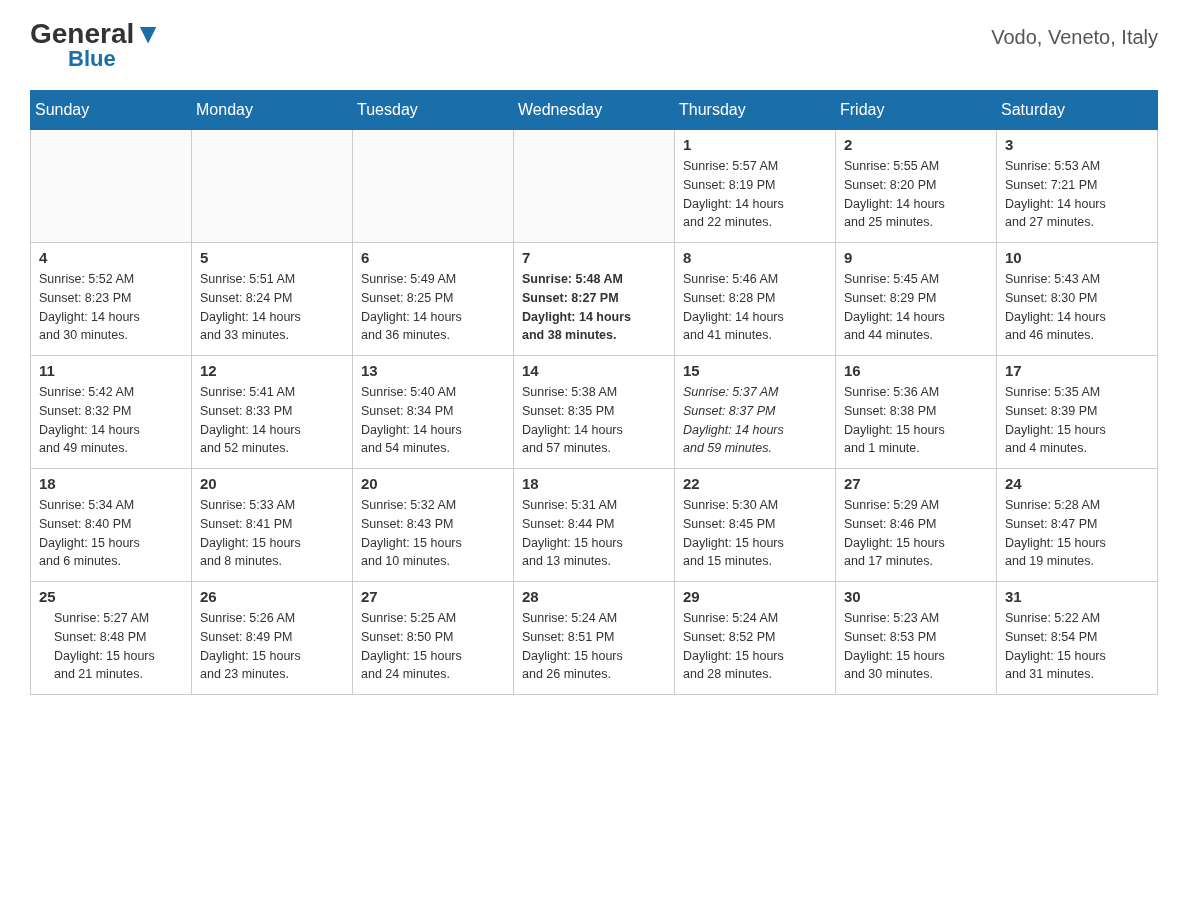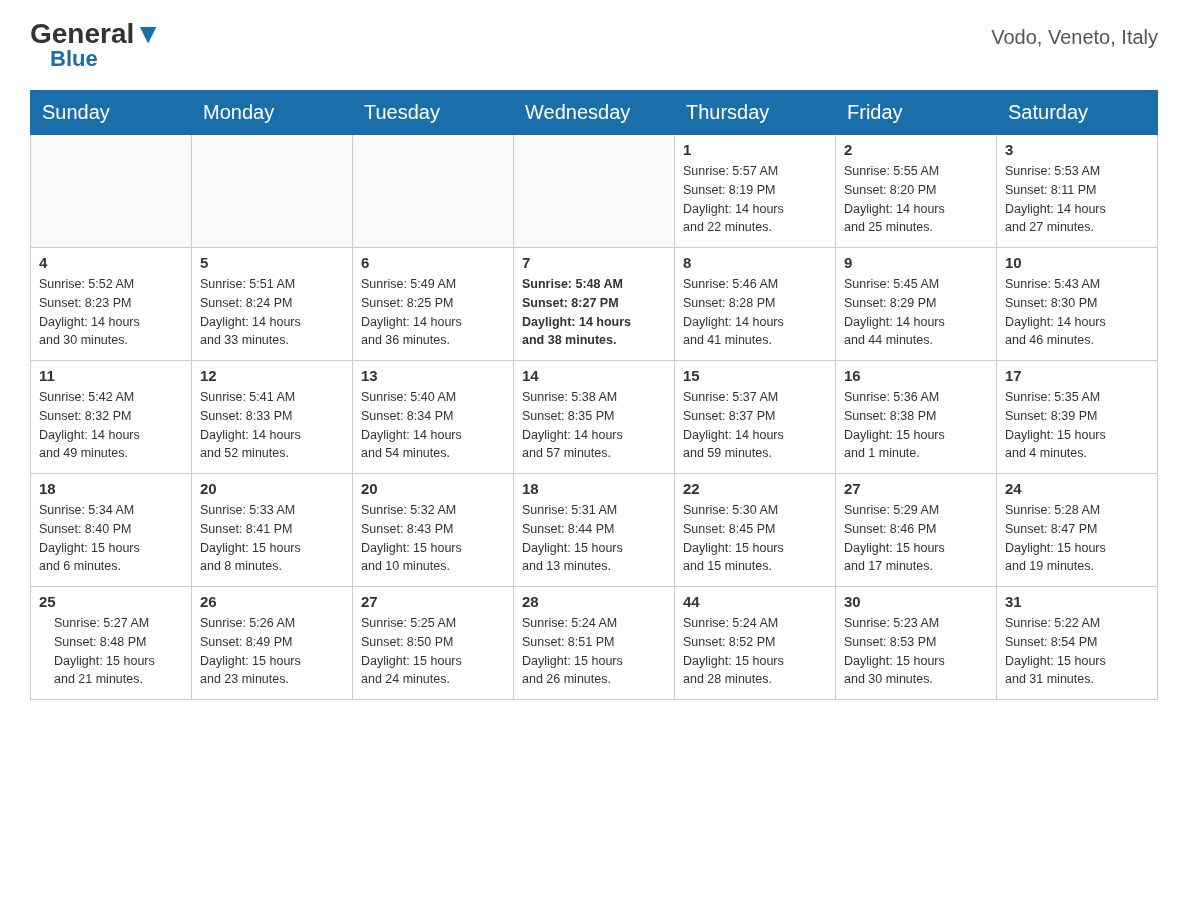--- a/index.html
+++ b/index.html
@@ -29,21 +29,21 @@
       color: #333;
       line-height: 1;
     }
     .logo-general span {
       color: #1a6faa;
     }
     .logo-blue {
       font-size: 22px;
       font-weight: bold;
       color: #1a6faa;
-      margin-left: 20px;
+      margin-left: 38px;
       line-height: 1;
     }
     .title-section {
       text-align: right;
     }
     .month-year {
       font-size: 52px;
       font-weight: bold;
       color: #333;
       line-height: 1;
@@ -54,23 +54,23 @@
       margin-top: 6px;
     }
     .calendar {
       width: 100%;
       border-collapse: collapse;
       border: 1px solid #999;
     }
     .calendar th {
       background-color: #1a6faa;
       color: #fff;
-      font-size: 20px;
+      font-size: 16px;
       font-weight: normal;
-      padding: 10px 11px;
+      padding: 10px 4px;
       text-align: left;
       border: 1px solid #1a6faa;
     }
     .calendar td {
       width: 14.28%;
       vertical-align: top;
       padding: 6px 8px 10px 8px;
       border: 1px solid #ccc;
       font-size: 13px;
       color: #333;
@@ -135,21 +135,21 @@
         <td>
           <span class="day-number">2</span>
           <div class="day-info" style="white-space: pre-line;">Sunrise: 5:55 AM
 Sunset: 8:20 PM
 Daylight: 14 hours
 and 25 minutes.</div>
         </td>
         <td>
           <span class="day-number">3</span>
           <div class="day-info" style="white-space: pre-line;">Sunrise: 5:53 AM
-Sunset: 8:11 PM
+Sunset: 7:21 PM
 Daylight: 14 hours
 and 27 minutes.</div>
         </td>
       </tr>
       <tr>
         <td>
           <span class="day-number">4</span>
           <div class="day-info" style="white-space: pre-line;">Sunrise: 5:52 AM
 Sunset: 8:23 PM
 Daylight: 14 hours
@@ -222,21 +222,21 @@
         </td>
         <td>
           <span class="day-number">14</span>
           <div class="day-info" style="white-space: pre-line;">Sunrise: 5:38 AM
 Sunset: 8:35 PM
 Daylight: 14 hours
 and 57 minutes.</div>
         </td>
         <td>
           <span class="day-number">15</span>
-          <div class="day-info" style="white-space: pre-line;">Sunrise: 5:37 AM
+          <div class="day-info" style="white-space: pre-line; font-style: italic;">Sunrise: 5:37 AM
 Sunset: 8:37 PM
 Daylight: 14 hours
 and 59 minutes.</div>
         </td>
         <td>
           <span class="day-number">16</span>
           <div class="day-info" style="white-space: pre-line;">Sunrise: 5:36 AM
 Sunset: 8:38 PM
 Daylight: 15 hours
 and 1 minute.</div>
@@ -323,21 +323,21 @@
 and 24 minutes.</div>
         </td>
         <td>
           <span class="day-number">28</span>
           <div class="day-info" style="white-space: pre-line;">Sunrise: 5:24 AM
 Sunset: 8:51 PM
 Daylight: 15 hours
 and 26 minutes.</div>
         </td>
         <td>
-          <span class="day-number">44</span>
+          <span class="day-number">29</span>
           <div class="day-info" style="white-space: pre-line;">Sunrise: 5:24 AM
 Sunset: 8:52 PM
 Daylight: 15 hours
 and 28 minutes.</div>
         </td>
         <td>
           <span class="day-number">30</span>
           <div class="day-info" style="white-space: pre-line;">Sunrise: 5:23 AM
 Sunset: 8:53 PM
 Daylight: 15 hours

